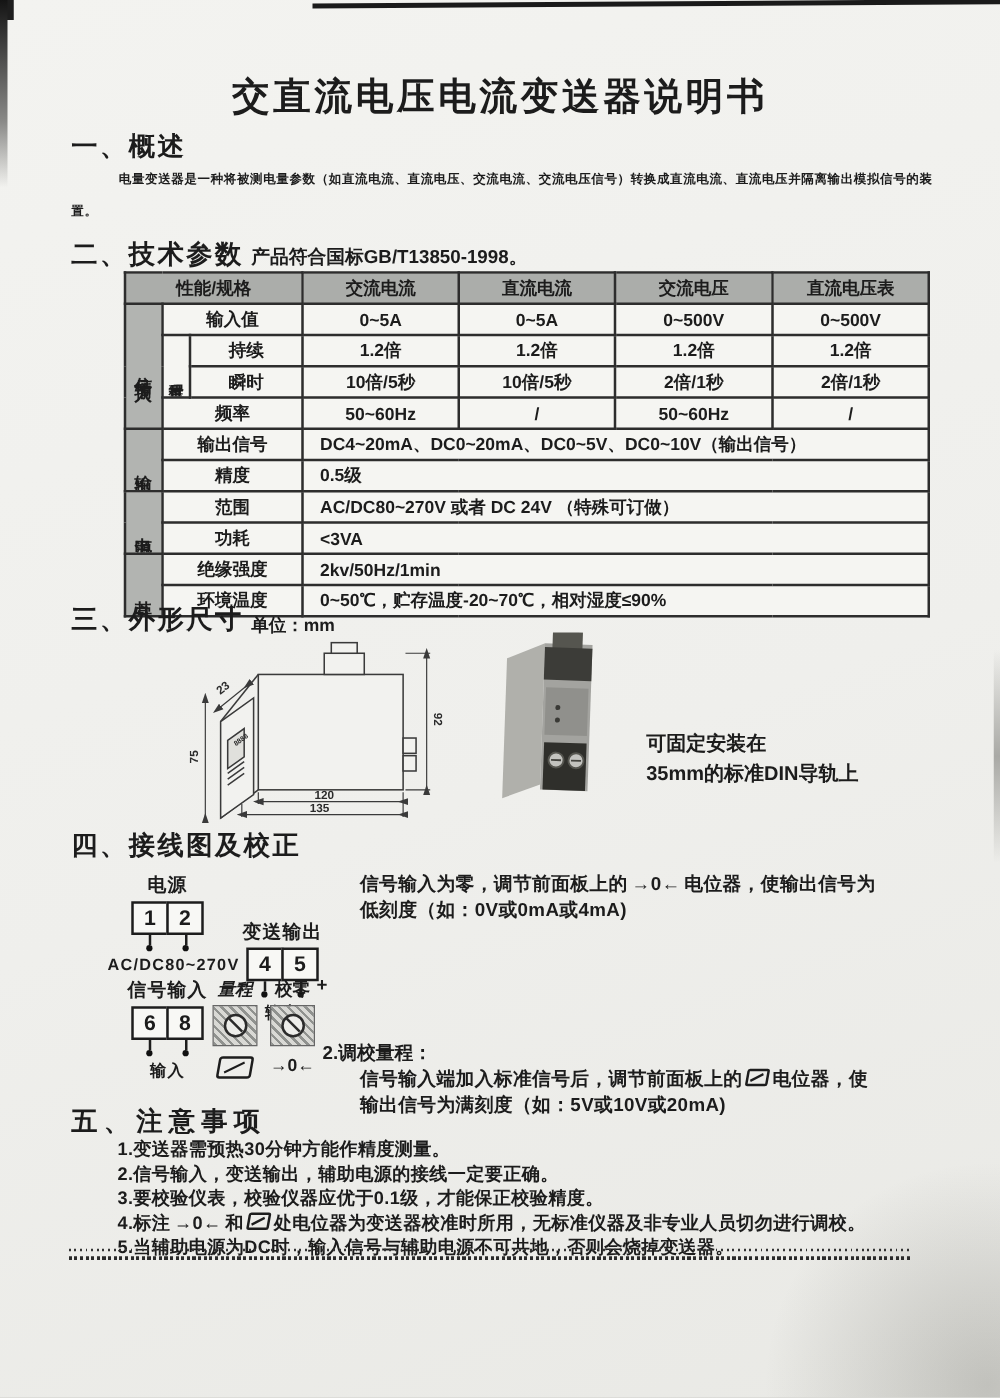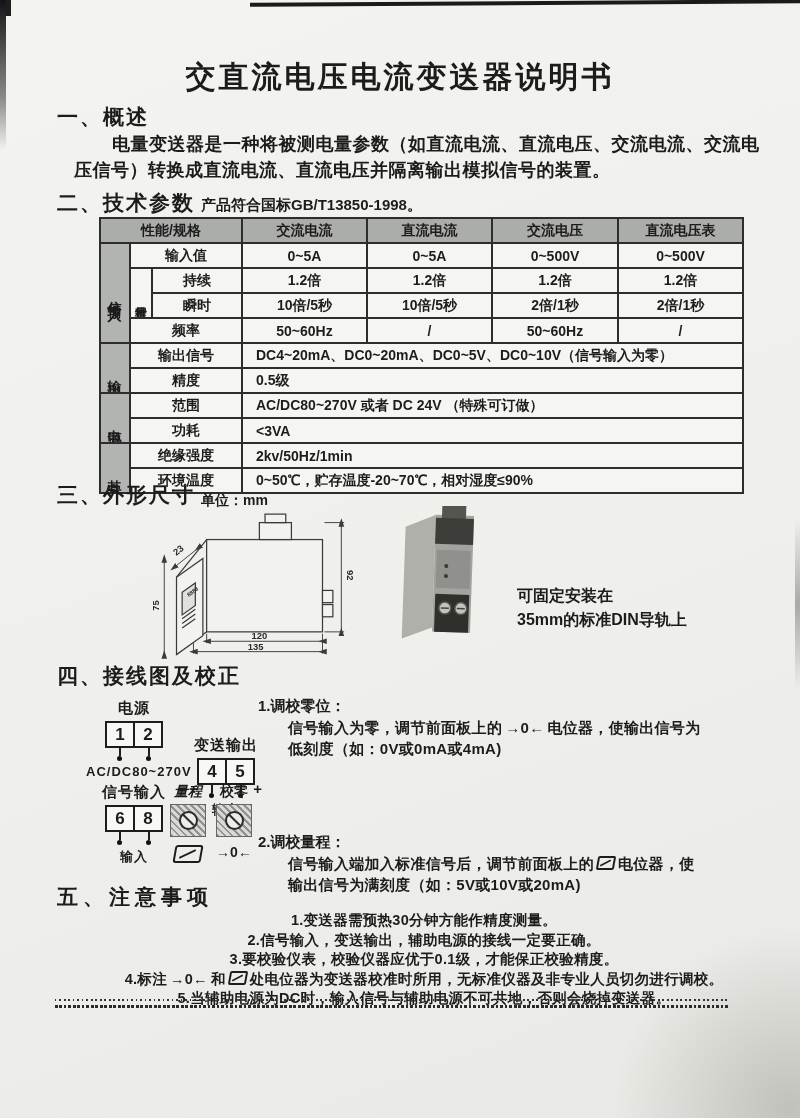--- a/index.html
+++ b/index.html
@@ -10,21 +10,21 @@
   .scan-top{position:absolute;left:250px;right:-12px;top:1px;height:4px;background:#1a1a1a;transform:rotate(-.35deg);}
   .scan-top-left{position:absolute;left:0;top:0;width:11px;height:16px;background:#1e1e1e;}
   .scan-left{position:absolute;left:0;top:0;width:6px;height:150px;background:linear-gradient(180deg,#141414,#8a8a88 65%,rgba(0,0,0,0));}
   .scan-right{position:absolute;right:0;top:520px;width:5px;height:170px;background:linear-gradient(180deg,rgba(0,0,0,0),#a9a9a5,rgba(0,0,0,0));}
   .scan-corner{position:absolute;right:-50px;bottom:-50px;width:240px;height:240px;background:radial-gradient(circle at 75% 75%,rgba(90,90,82,.28),rgba(0,0,0,0) 70%);}
   
   .doc-title{position:absolute;top:57px;left:0;width:100%;text-align:center;
     font-family:"Liberation Serif",serif;font-size:30px;font-weight:700;letter-spacing:3px;}
   .sec-heading{position:absolute;font-family:"Liberation Serif",serif;font-size:21px;font-weight:700;letter-spacing:2px;white-space:nowrap;}
   .sec-note{font-family:"Liberation Sans",sans-serif;font-size:15px;font-weight:700;letter-spacing:0;margin-left:6px;}
-  .body-par{position:absolute;left:74px;top:131px;width:692px;font-size:18px;font-weight:700;
+  .body-par{position:absolute;left:57px;top:131px;width:692px;font-size:10px;font-weight:700;
     line-height:26px;text-indent:38px;letter-spacing:.5px;}
   
   .spec-table{position:absolute;left:99px;top:217px;border-collapse:collapse;table-layout:fixed;}
   .spec-table td{border:2px solid #2d2d2d;font-size:14px;font-weight:700;text-align:center;
     padding:0 2px;height:23px;background:#f5f5f2;overflow:hidden;white-space:nowrap;}
   .spec-table .hdr{background:#abadaa;}
   .spec-table .grp{background:#b2b4b1;}
   .spec-table .lspan{text-align:left;padding-left:13px;}
   .vtext{writing-mode:vertical-rl;text-orientation:upright;letter-spacing:2px;line-height:1;display:inline-block;}
   .vsm{font-size:12px;letter-spacing:0;}
@@ -59,21 +59,21 @@
   .fs-icon::after{content:"";position:absolute;left:3px;top:6px;width:17px;height:2px;background:#1d1d1d;transform:rotate(-28deg);}
   .zero-mark{font-size:14px;font-weight:700;margin-top:7px;}
   .fs-inline{display:inline-block;width:14px;height:10px;border:2px solid #1d1d1d;border-radius:2px;position:relative;vertical-align:-1px;margin:0 3px;transform:skewX(-10deg);}
   .fs-inline::after{content:"";position:absolute;left:1px;top:4px;width:11px;height:2px;background:#1d1d1d;transform:rotate(-30deg);}
   
   .calib{position:absolute;width:470px;font-size:15px;font-weight:700;}
   .calib-title{margin-bottom:1px;}
   .calib-body{padding-left:30px;line-height:21px;letter-spacing:.3px;}
   .zm{margin:0 3px;}
   
-  .notes{position:absolute;left:94px;top:911px;width:660px;text-align:center;}
+  .notes{position:absolute;left:94px;top:911px;width:660px;}
   .note-line{font-size:14.5px;font-weight:700;line-height:19.5px;letter-spacing:.3px;}
   
   .dots1{position:absolute;left:55px;top:999px;width:673px;height:2px;
     background:repeating-linear-gradient(90deg,#333 0 1.5px,rgba(0,0,0,0) 1.5px 4.5px);}
   .dots2{position:absolute;left:55px;top:1005px;width:673px;height:3px;
     background:repeating-linear-gradient(90deg,#2a2a2a 0 2.5px,rgba(0,0,0,0) 2.5px 4.5px);}
 </style>
 </head>
 <body>
 
@@ -136,21 +136,21 @@
     <tr>
       <td colspan="2">频率</td>
       <td>50~60Hz</td>
       <td>/</td>
       <td>50~60Hz</td>
       <td>/</td>
     </tr>
     <tr>
       <td rowspan="2" class="grp"><span class="vtext">输出</span></td>
       <td colspan="2">输出信号</td>
-      <td colspan="4" class="lspan">DC4~20mA、DC0~20mA、DC0~5V、DC0~10V（信号输入为零）</td>
+      <td colspan="4" class="lspan">DC4~20mA、DC0~20mA、DC0~5V、DC0~10V（输出信号）</td>
     </tr>
     <tr>
       <td colspan="2">精度</td>
       <td colspan="4" class="lspan">0.5级</td>
     </tr>
     <tr>
       <td rowspan="2" class="grp"><span class="vtext">电源</span></td>
       <td colspan="2">范围</td>
       <td colspan="4" class="lspan">AC/DC80~270V 或者 DC 24V （特殊可订做）</td>
     </tr>
@@ -273,21 +273,20 @@
           <div class="stick"></div>
           <div class="dot"></div>
         </div>
       </div>
     <span class="pm pm-minus">−</span>
     <span class="pm pm-plus">+</span>
     <div class="term-caption">输出</div>
   </div>
 
   <div class="calib" style="left:258px;top:697px;">
-    <div class="calib-title">1.调校零位：</div>
     <div class="calib-body">
       <span>信号输入为零，调节前面板上的</span><span class="zm">→0←</span><span>电位器，使输出信号为</span><br>
       <span>低刻度（如：0V或0mA或4mA)</span>
     </div>
   </div>
 
   <div class="term-diagram" style="left:86px;top:783px;">
     <div class="term-label">信号输入</div>
     <div class="term-boxes">
       <div class="term-box">6</div>

